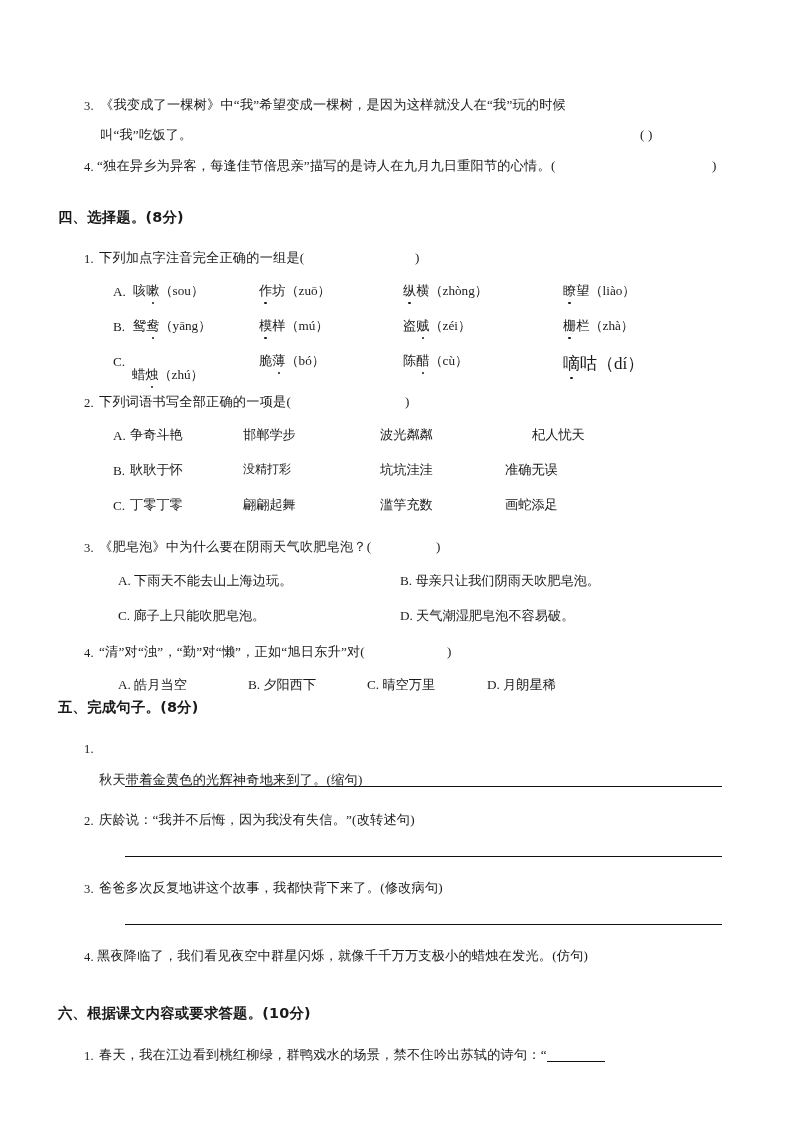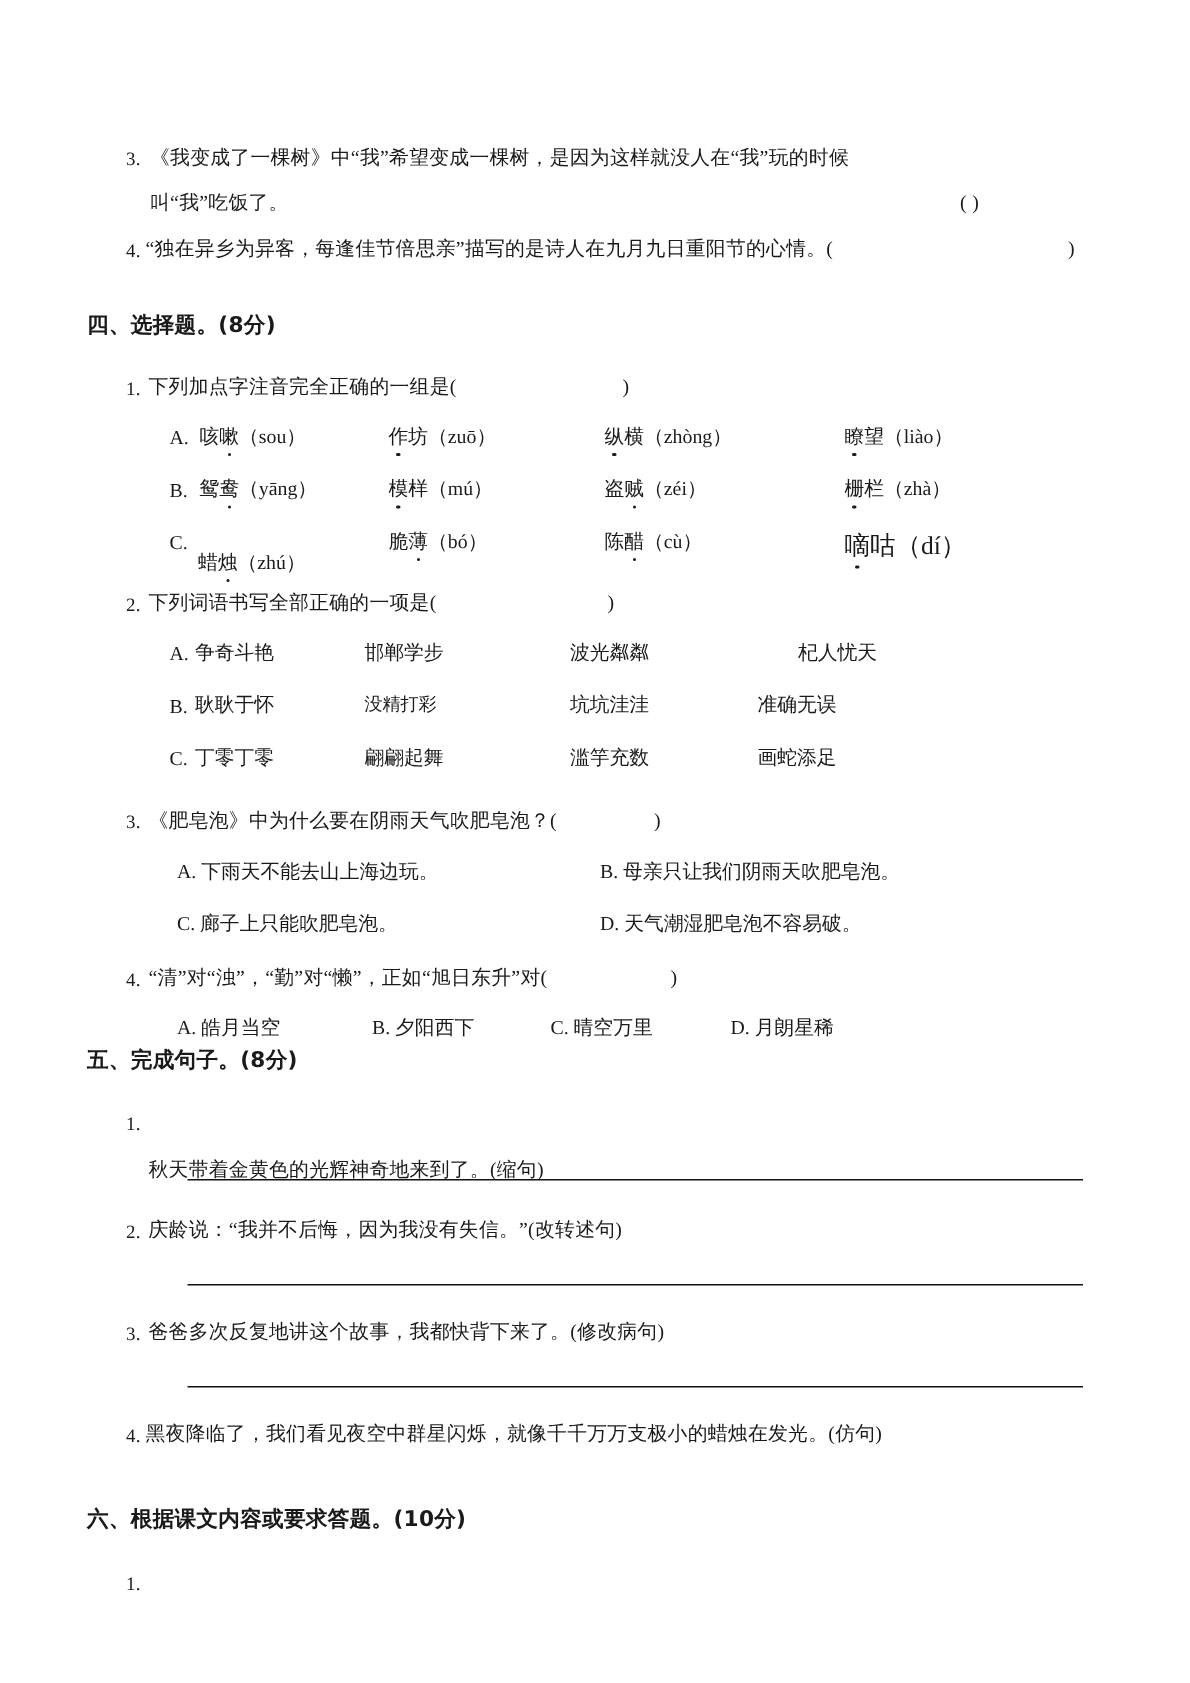--- a/index.html
+++ b/index.html
@@ -212,14 +212,17 @@
   <div class="line" style="left:99px; top:878px;">爸爸多次反复地讲这个故事，我都快背下来了。(修改病句)</div>
   <div class="rule" style="left:125px; top:924px; width:597px;"></div>
 
   <div class="line qnum" style="left:84px; top:947px;">4.</div>
   <div class="line" style="left:97px; top:946px;">黑夜降临了，我们看见夜空中群星闪烁，就像千千万万支极小的蜡烛在发光。(仿句)</div>
 
 
   <div class="sec-head" style="left:58px; top:1003px;">六、根据课文内容或要求答题。(10分)</div>
 
   <div class="line qnum" style="left:84px; top:1046px;">1.</div>
+  <div class="line" style="left:99px; top:1045px;">
+    <span>春天，我在江边看到桃红柳绿，群鸭戏水的场景，禁不住吟出苏轼的诗句：“</span><span class="blank" style="width:58px;"></span>
+  </div>
 
 </div>
 
 </body></html>

